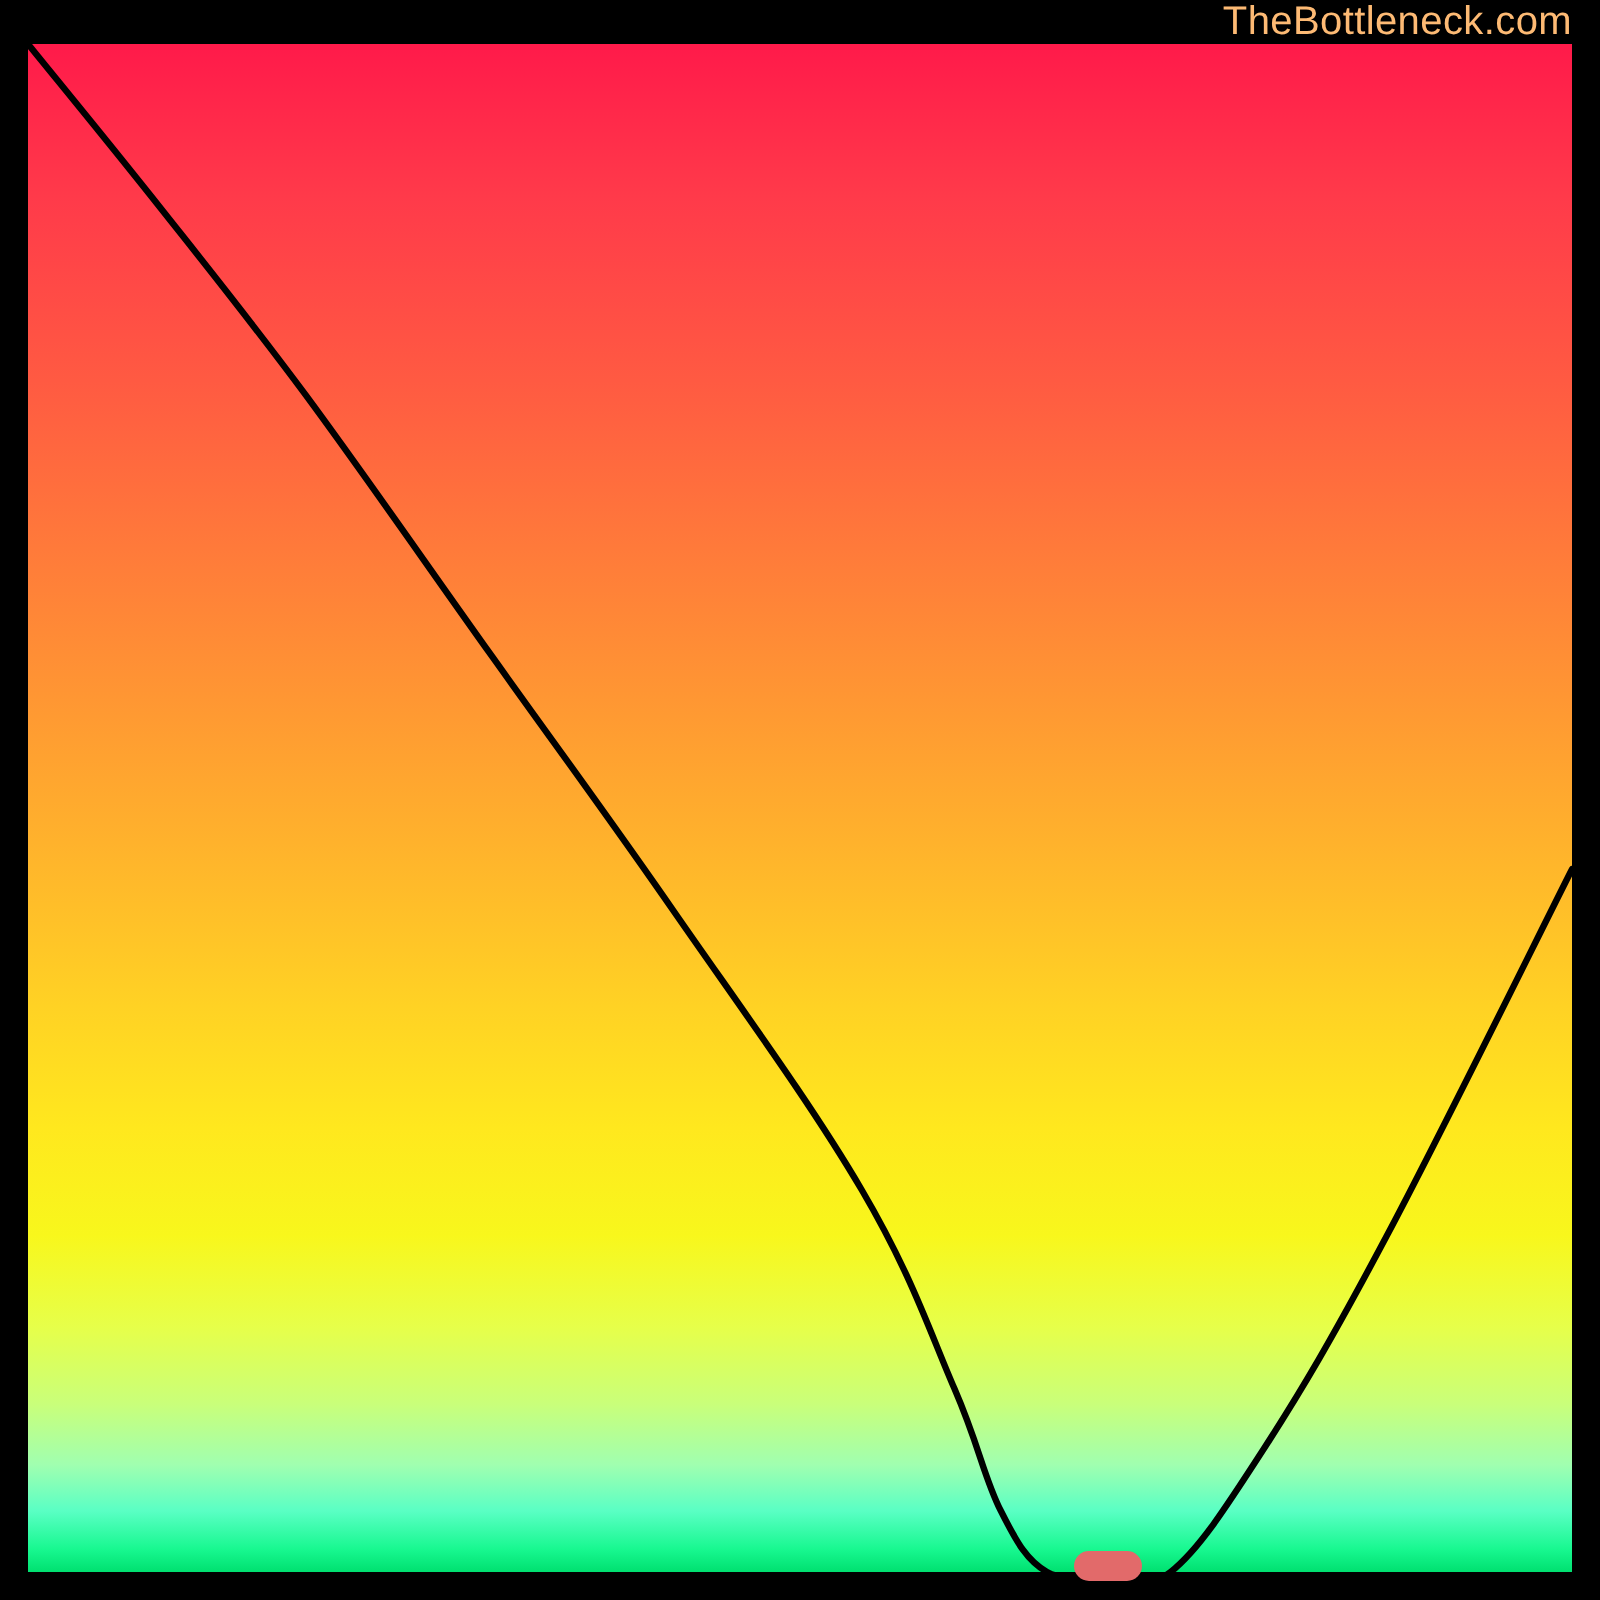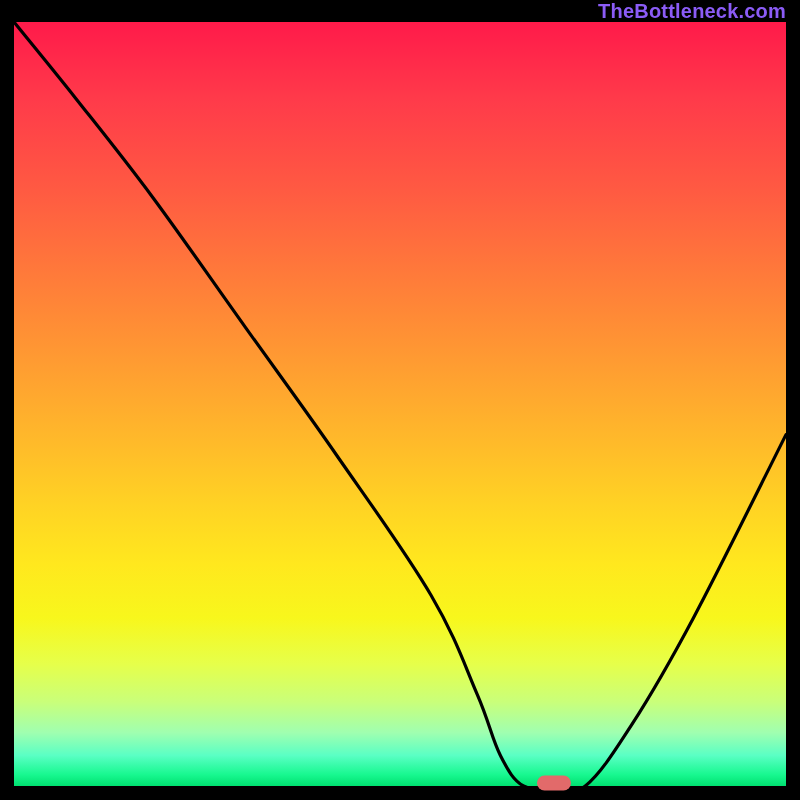--- a/index.html
+++ b/index.html
@@ -42,22 +42,22 @@
       #18f890 98.5%,
       #00e070 100%
     );
   }
   .watermark {
     position: absolute;
     top: 0px;
     right: 14px;
     font-family: Arial, Helvetica, sans-serif;
     font-size: 20px;
-    font-weight: 700;
-    color: #8b5cf6;
+    font-weight: 400;
+    color: #fdba74;
     letter-spacing: 0.2px;
   }
   svg.curve {
     position: absolute;
     left: 14px;
     top: 22px;
     width: 772px;
     height: 764px;
     overflow: visible;
   }

